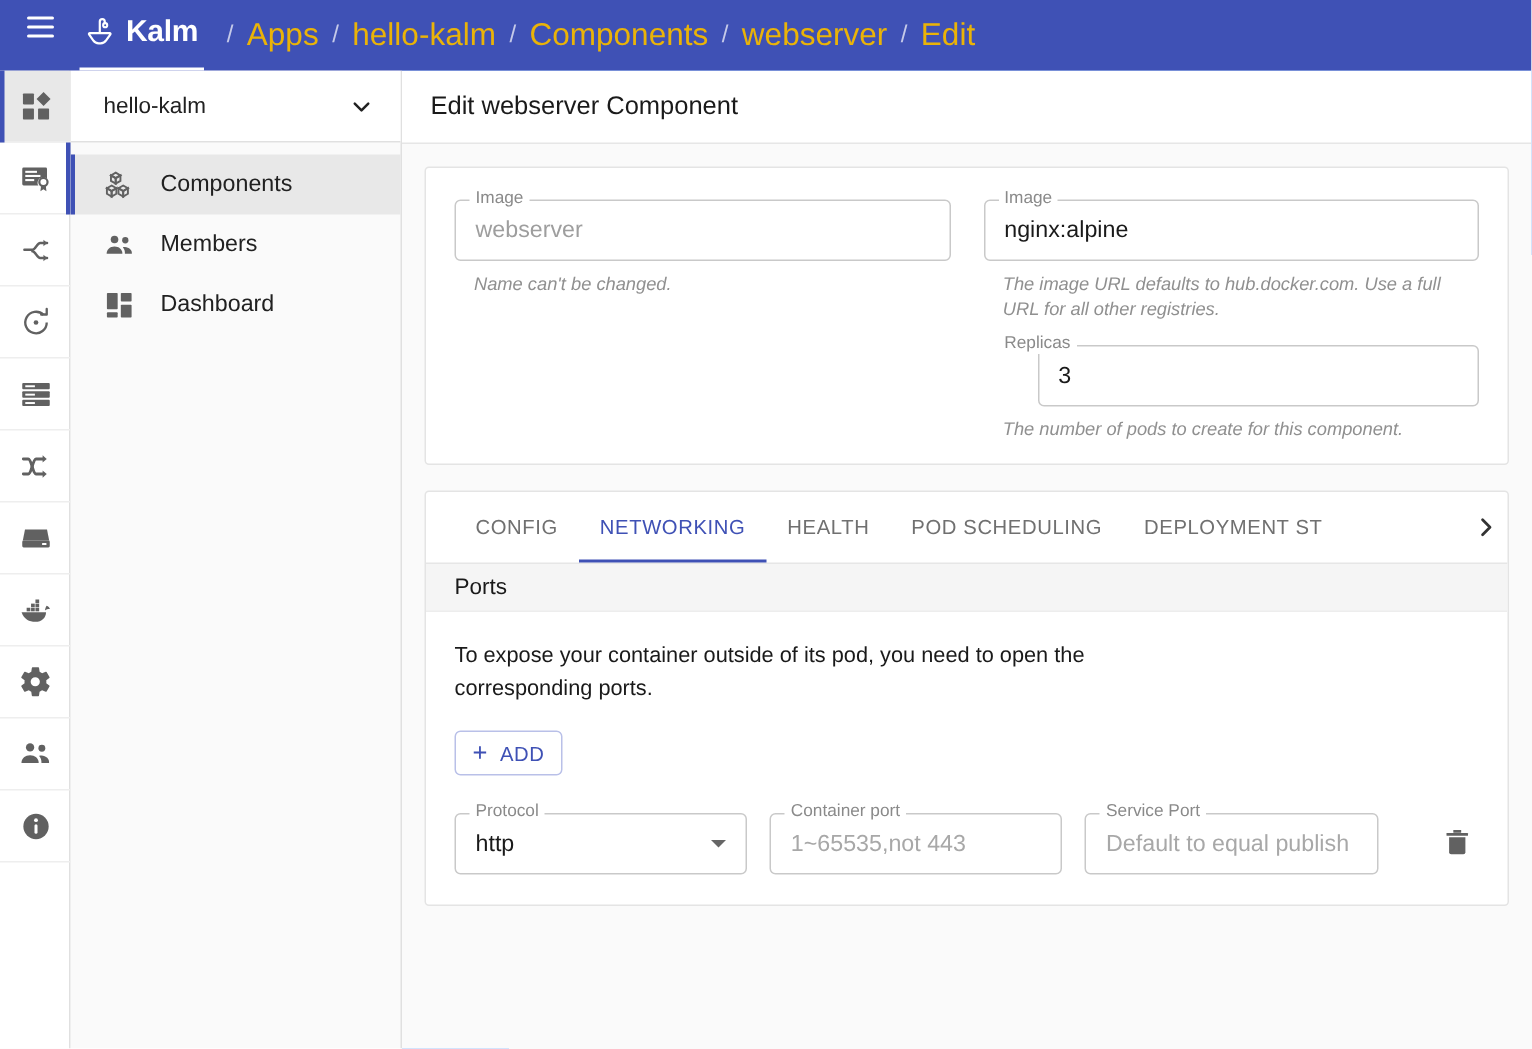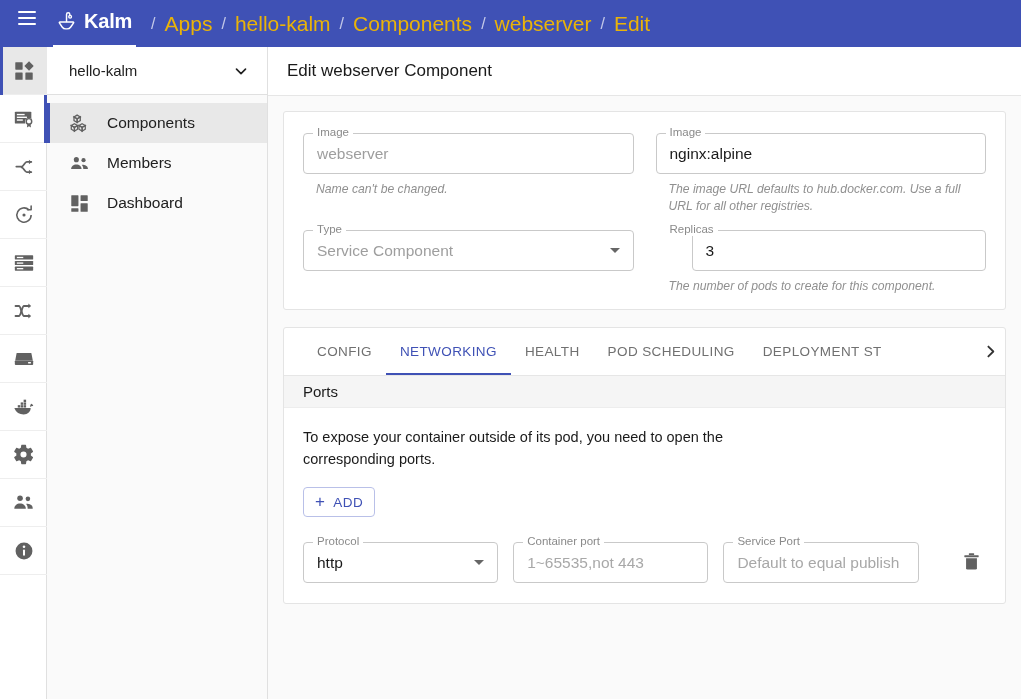--- a/index.html
+++ b/index.html
@@ -447,27 +447,20 @@
 
         <div class="col">
           <div class="field">
             <span class="field-legend">Image</span>
             <div class="field-box">
               <span class="field-value disabled">webserver</span>
             </div>
           </div>
           <div class="field-help">Name can't be changed.</div>
 
-          <div class="field" style="margin-top:32px;">
-            <span class="field-legend">Type</span>
-            <div class="field-box sel">
-              <span class="field-value disabled">Service Component</span>
-              <span class="caret"></span>
-            </div>
-          </div>
         </div>
 
         <div class="col">
           <div class="field">
             <span class="field-legend">Image</span>
             <div class="field-box">
               <span class="field-value">nginx:alpine</span>
             </div>
           </div>
           <div class="field-help">The image URL defaults to hub.docker.com. Use a full URL for all other registries.</div>

